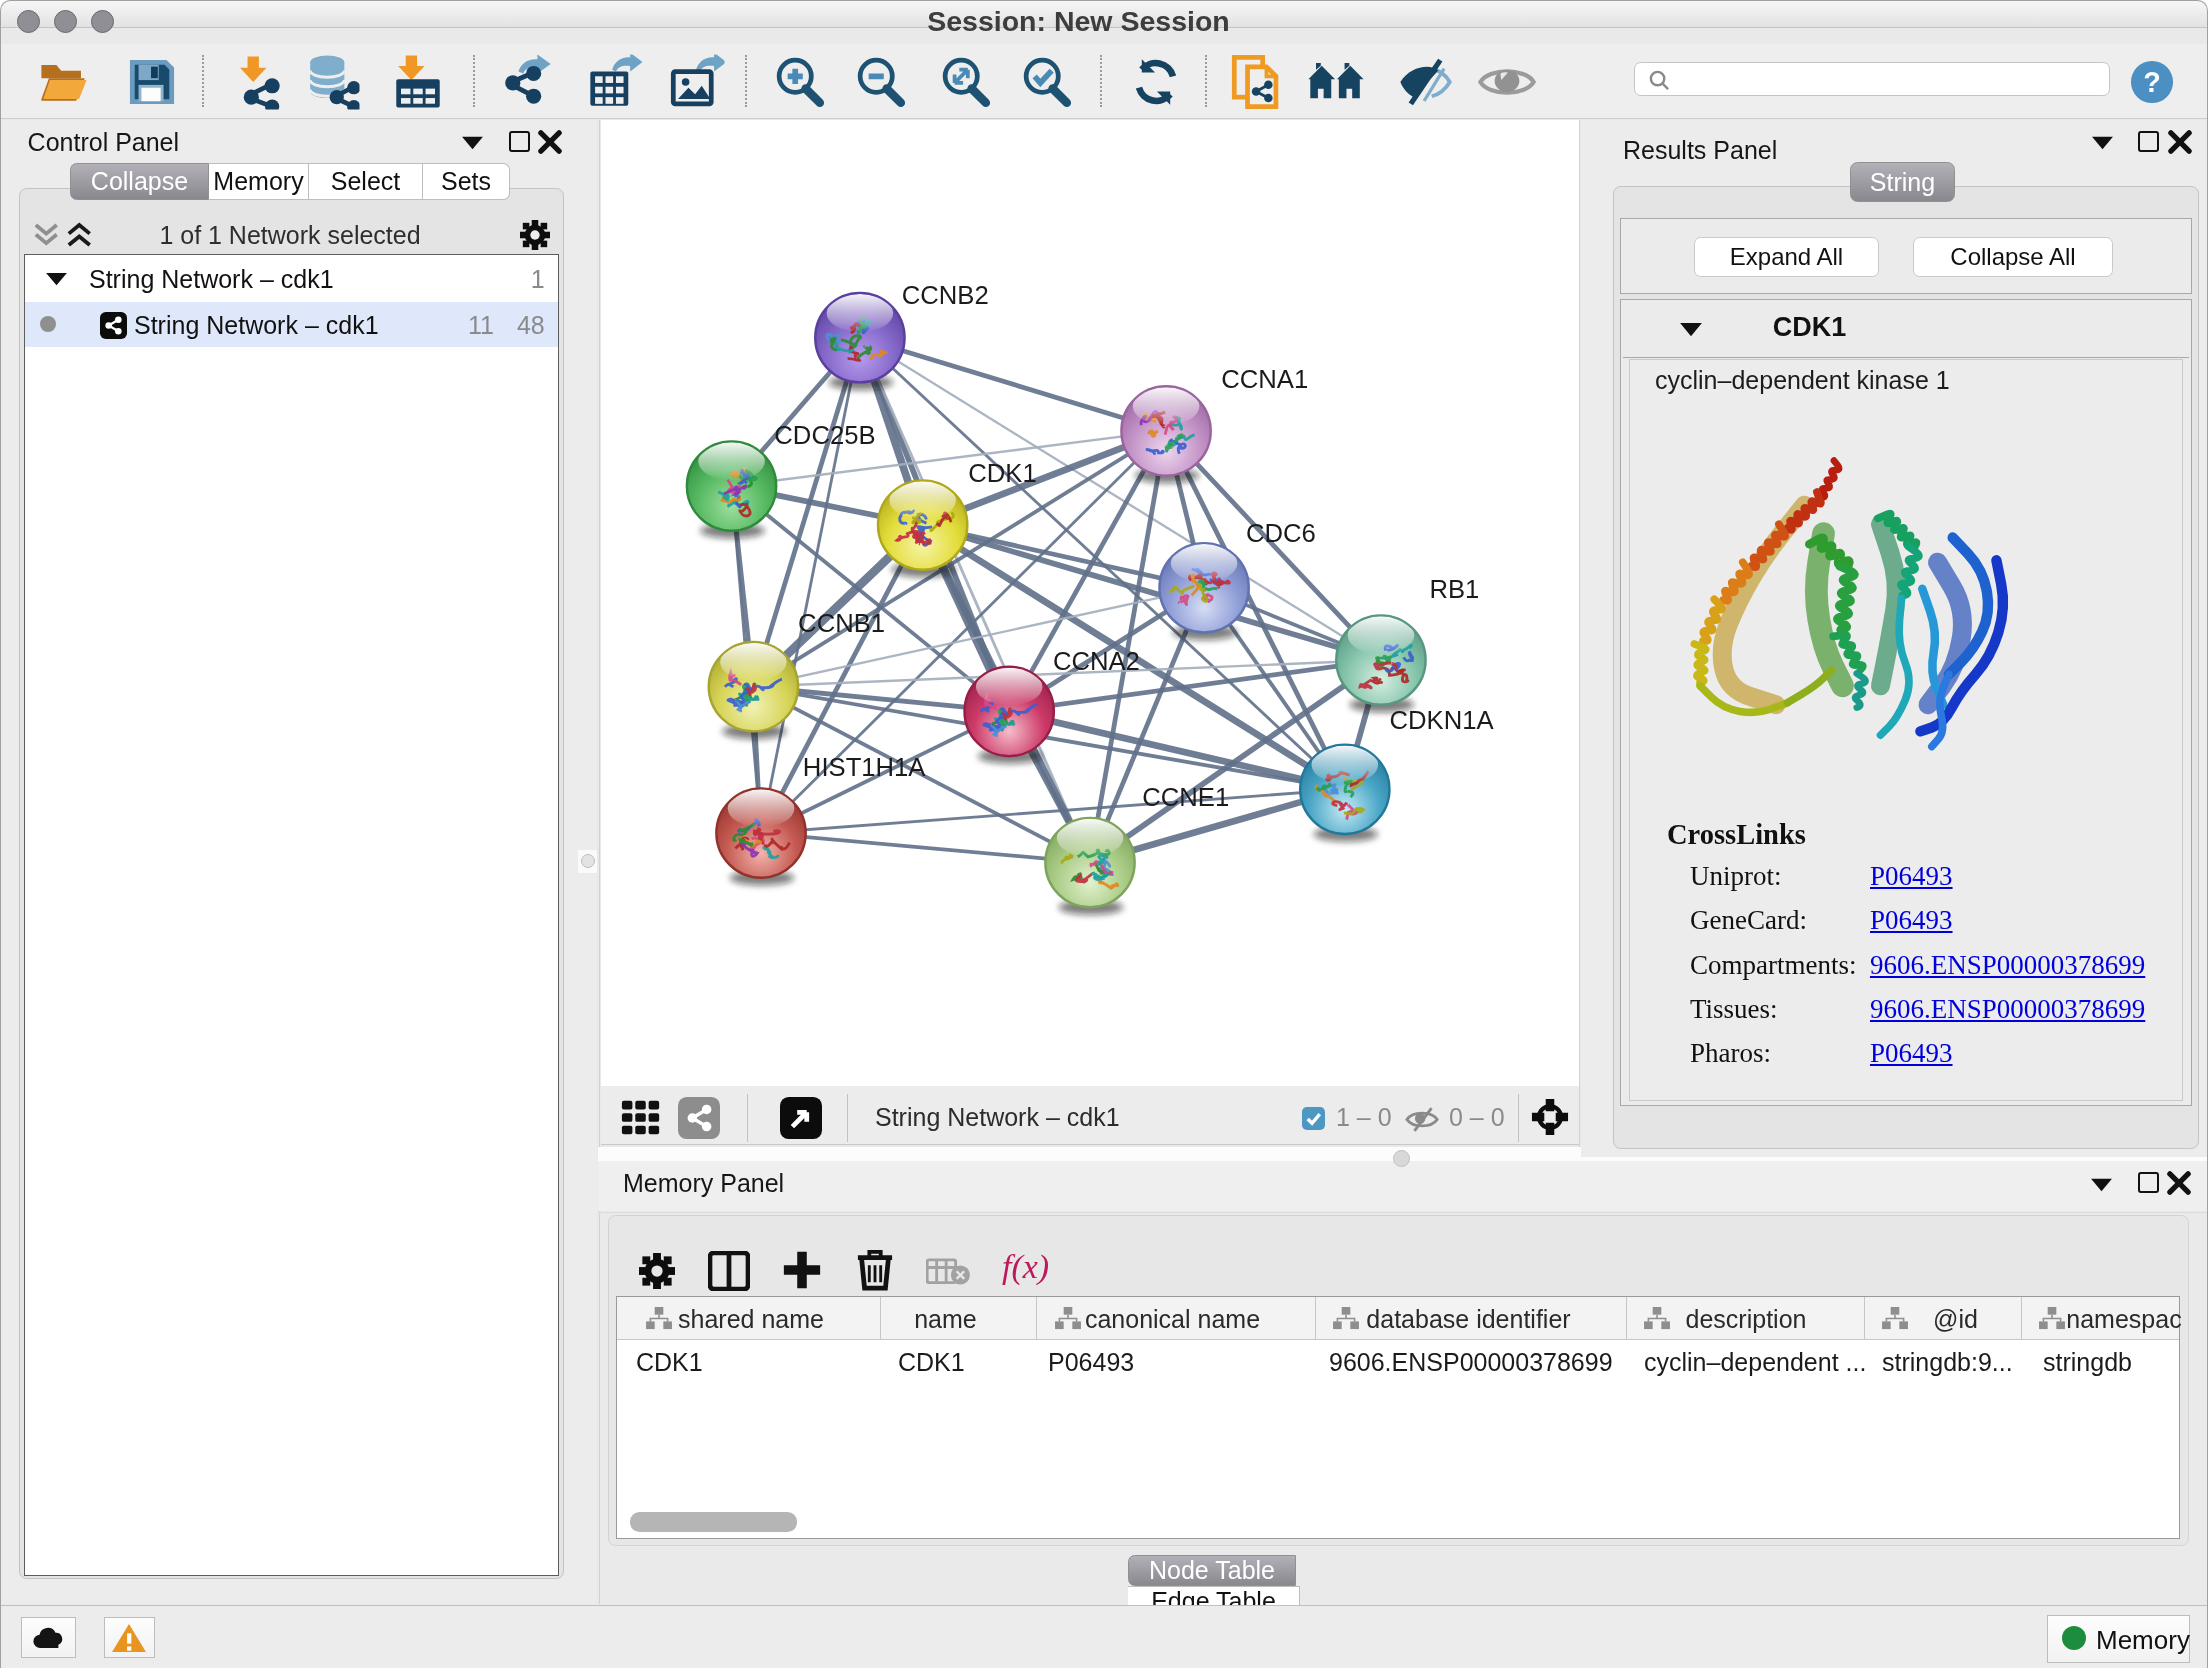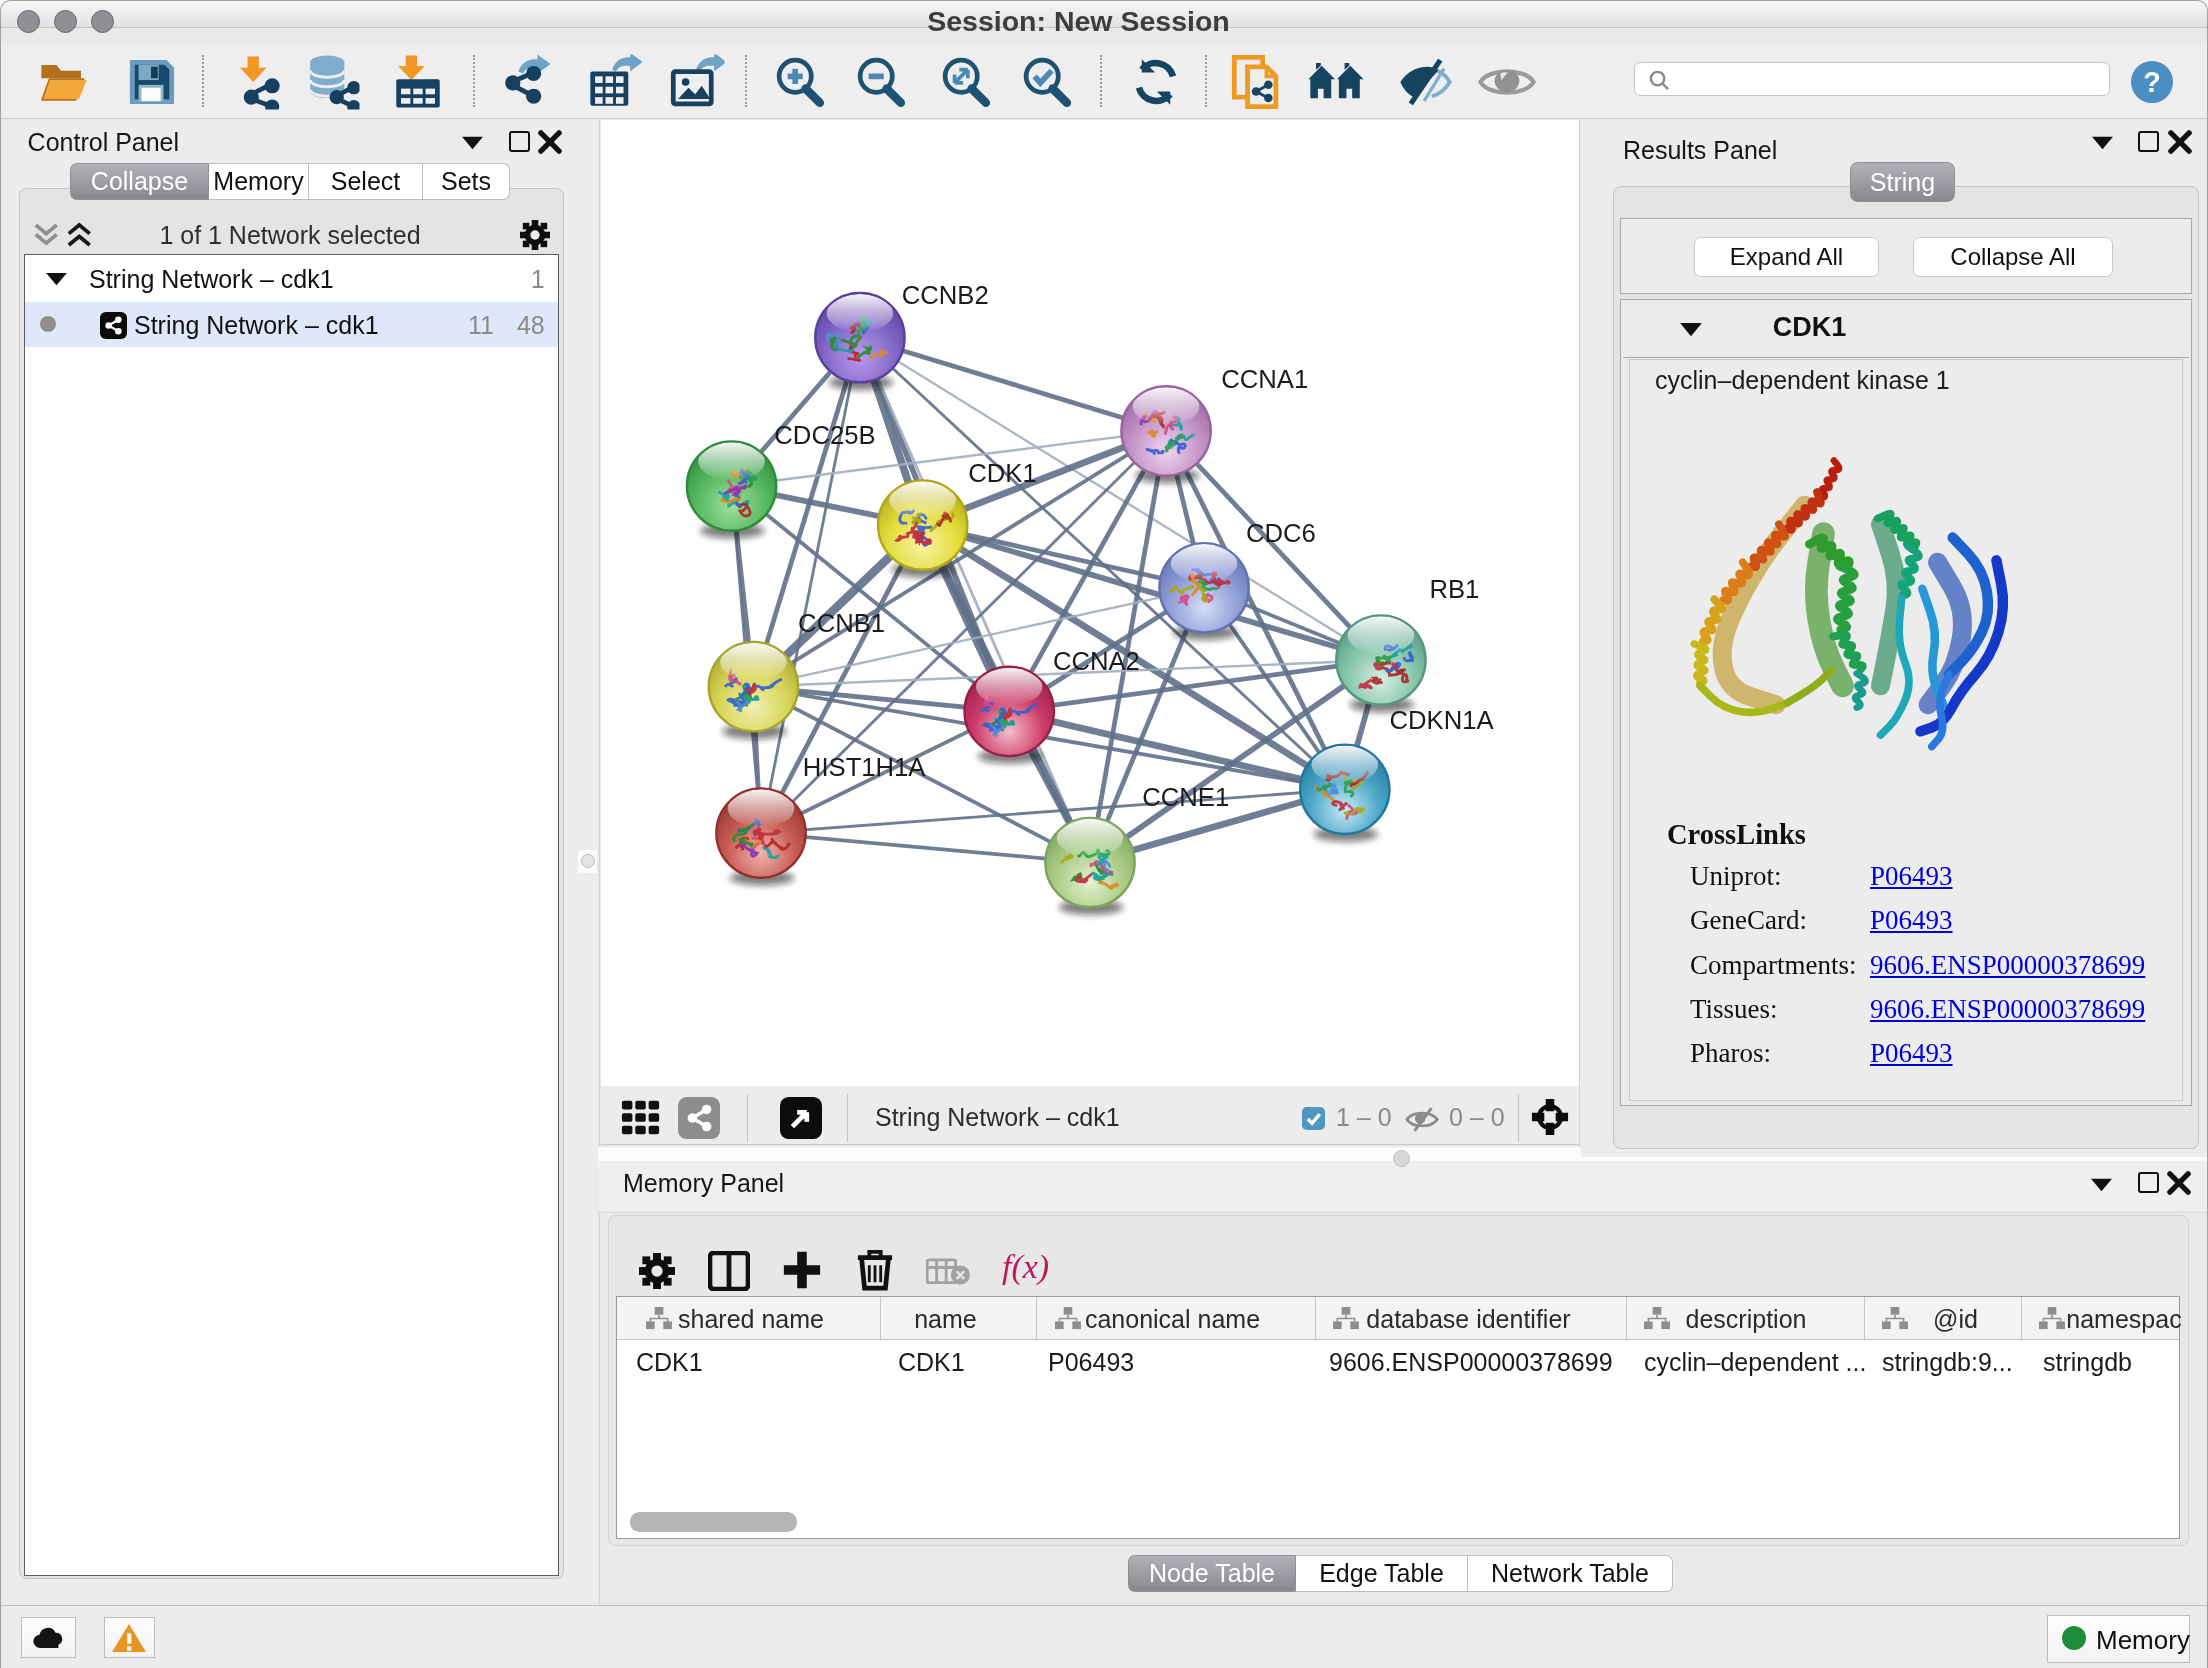--- a/index.html
+++ b/index.html
@@ -902,21 +902,21 @@
     <div class="rtext" style="left:19px;">CDK1</div>
     <div class="rtext" style="left:281px;">CDK1</div>
     <div class="rtext" style="left:431px;">P06493</div>
     <div class="rtext" style="left:712px;">9606.ENSP00000378699</div>
     <div class="rtext" style="left:1027px;">cyclin–dependent ...</div>
     <div class="rtext" style="left:1265px;">stringdb:9...</div>
     <div class="rtext" style="left:1426px;">stringdb</div>
     <div class="abs" style="left:13.3px;top:215px;width:167px;height:20px;background:#b5b5b5;border-radius:9.5px;"></div>
   </div>
 
-  <div class="tabrow" style="left:527px;top:405px;">
+  <div class="tabrow" style="left:527px;top:405px;flex-direction:column;">
     <div class="tab sel first" style="width:168px;">Node Table</div>
     <div class="tab" style="width:172px;">Edge Table</div>
     <div class="tab last" style="width:205px;">Network Table</div>
   </div>
 </div>
 
 <div id="statusbar">
   <div class="sbtn" style="left:21px;top:10.5px;width:55px;height:41px;"></div>
   <svg class="abs" style="left:31px;top:21px;" width="34" height="23" viewBox="0 0 36 24">
     <path d="M10 22 a7 7 0 0 1 -1 -14 a9 9 0 0 1 17 -2 a6.5 6.5 0 0 1 3 12.5 l0 3.5 Z" fill="#141414"></path>

